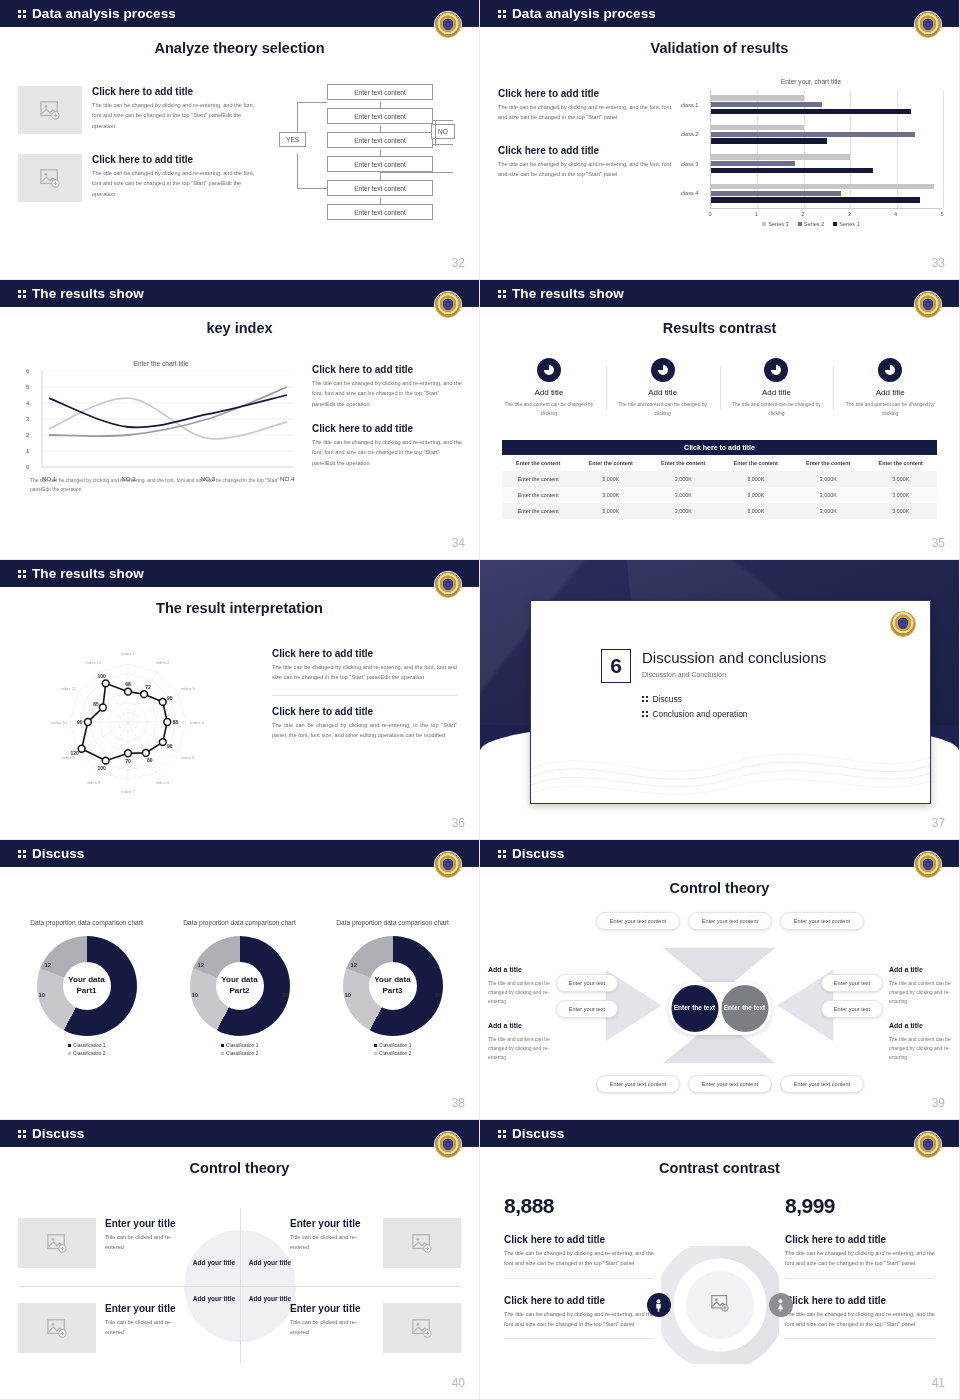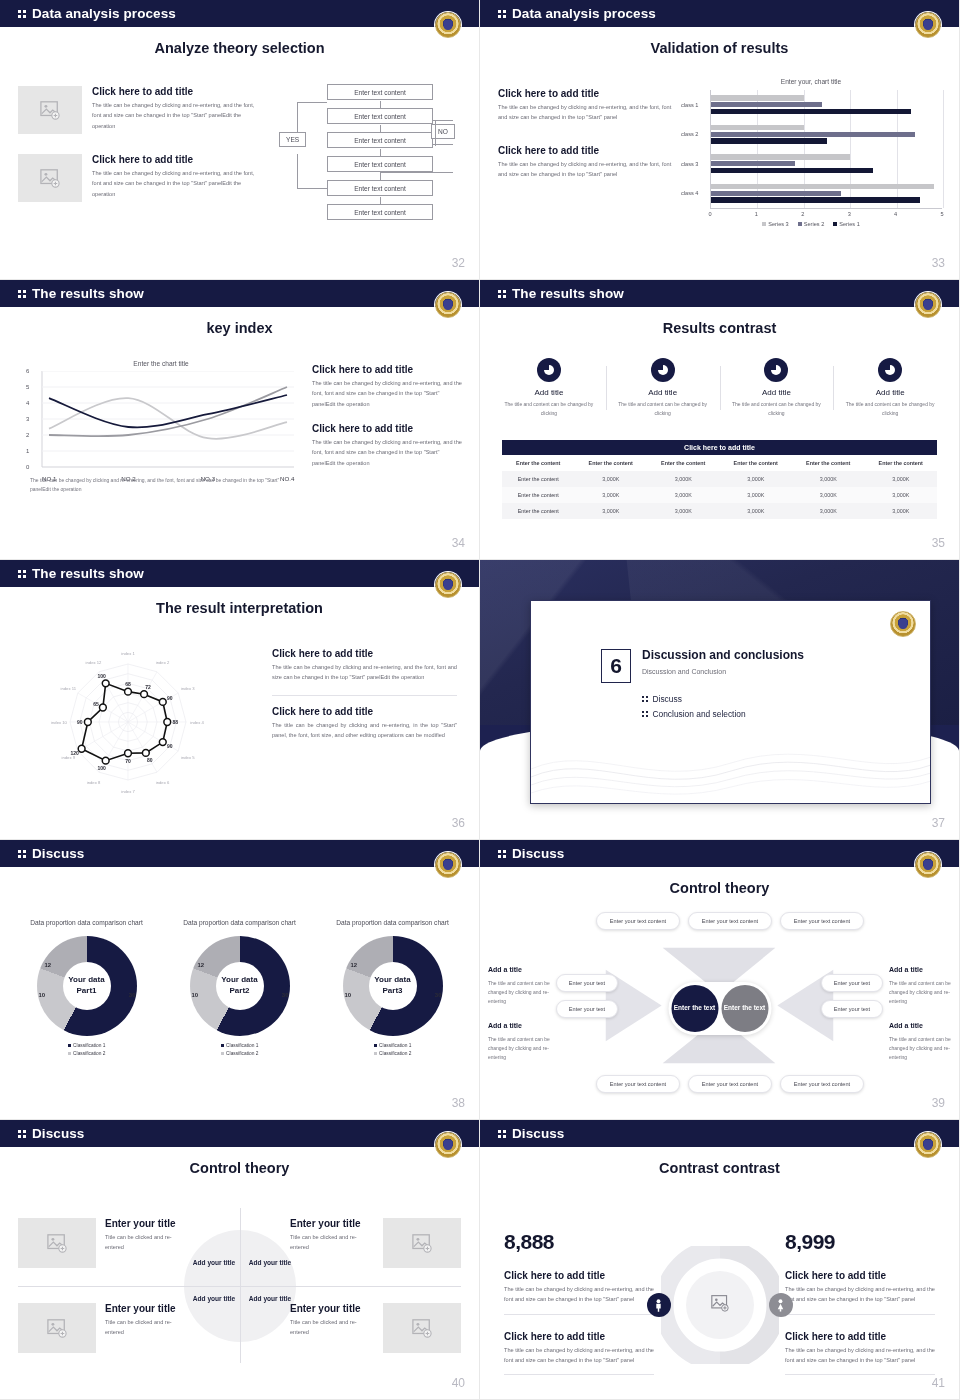--- a/index.html
+++ b/index.html
@@ -99,21 +99,21 @@
   .hero-photo::after { content:""; position:absolute; left:150px; top:-50px; width:260px; height:150px;
       background:linear-gradient(45deg, rgba(255,255,255,.05) 0 50%, transparent 52%); transform:rotate(-6deg); }
   .hero-white { position:absolute; left:0; right:0; bottom:0; height:118px; background:#fff;
       border-radius:46% 46% 0 0 / 30px 30px; }
   .hero-card { position:absolute; left:50px; top:40px; right:28px; bottom:35px; background:#fff;
       border:1px solid #30345e; box-shadow:0 2px 8px rgba(0,0,0,.25); overflow:hidden; }
   .wave { position:absolute; left:0; right:0; bottom:0; height:72px; opacity:.5; }
   .hero-inner { position:relative; padding:48px 0 0 70px; }
   .numbox { width:30px; height:34px; border:1.5px solid #20244c; display:flex; align-items:center;
       justify-content:center; font-size:21px; font-weight:bold; color:#14172e; }
-  .hero-h1 { font-size:12px; font-weight:bold; color:#14172e; line-height:1.15; }
+  .hero-h1 { font-size:15px; font-weight:normal; color:#14172e; line-height:1.15; }
   .hero-sub { font-size:7px; color:#6d6d77; margin-top:5px; }
   .bullets { margin-top:11px; }
   .bullet { display:flex; align-items:center; gap:5px; font-size:8.4px; color:#20243f; margin-bottom:5px; }
   .bdots { display:flex; flex-direction:column; gap:1.5px; }
   .bdots .r { display:flex; gap:1.5px; }
   .bdots i { width:2px; height:2px; background:#20243f; display:block; }
 
   
   .donuts { position:absolute; top:78px; left:10px; right:10px; display:flex; }
   .donut-col { flex:1; text-align:center; }
@@ -143,21 +143,21 @@
   .quad { position:absolute; top:98px; left:18px; right:18px; height:135px; }
   .qcircle { position:absolute; left:50%; top:50%; transform:translate(-50%,-50%); width:112px; height:112px;
       border-radius:50%; background:#f0f0f2; }
   .qline-v { position:absolute; left:50%; top:-10px; bottom:-10px; width:1px; background:#dedee4; }
   .qline-h { position:absolute; top:50%; left:0; right:0; height:1px; background:#dedee4; }
   .qtext { position:absolute; font-size:6.6px; font-weight:bold; color:#20243f; text-align:center; line-height:1.4; }
   .q-img { width:78px; height:50px; }
 
   
   .cp-col { position:absolute; top:74px; width:150px; }
-  .bignum { font-size:21px; font-weight:bold; color:#14172e; letter-spacing:-.5px;margin-top:36px; }
+  .bignum { font-size:21px; font-weight:bold; color:#14172e; letter-spacing:-.5px; }
   .cp-block { margin-top:16px; padding-bottom:9px; border-bottom:1px solid #e2e2e8; }
   .cp-ring { position:absolute; left:50%; top:126px; transform:translateX(-50%); width:118px; height:118px; }
 </style>
 </head>
 <body>
 
 <div class="slide">
   <div class="hdr">
     <span class="dots">
       <span class="row">
@@ -566,21 +566,21 @@
             <span class="bdots">
                 <span class="r">
                   <i></i>
                   <i></i>
                 </span>
                 <span class="r">
                   <i></i>
                   <i></i>
                 </span>
               </span>
-            <span>Conclusion and selection</span>
+            <span>Conclusion and operation</span>
           </div>
         </div>
       </div>
     </div>
   </div>
   <div class="pgnum">37</div>
 </div>
 
 <div class="slide">
   <div class="hdr">

